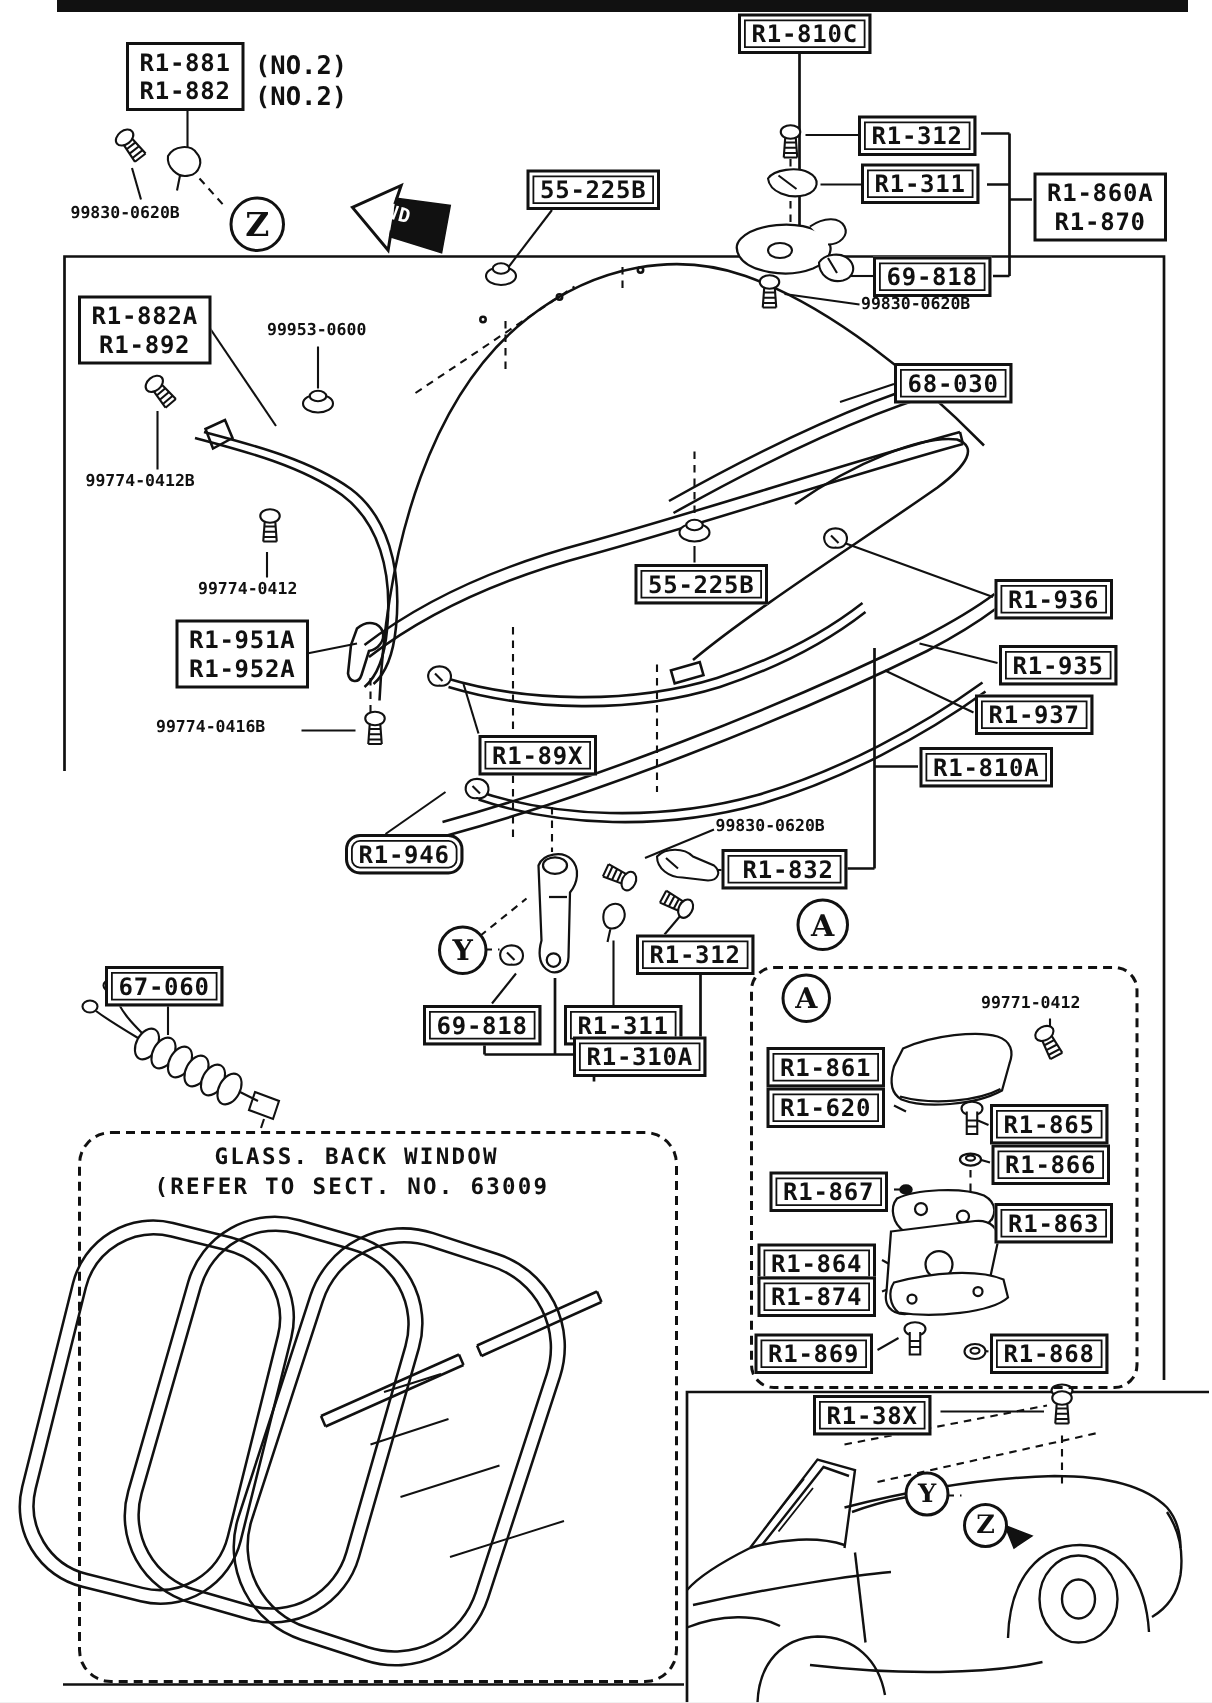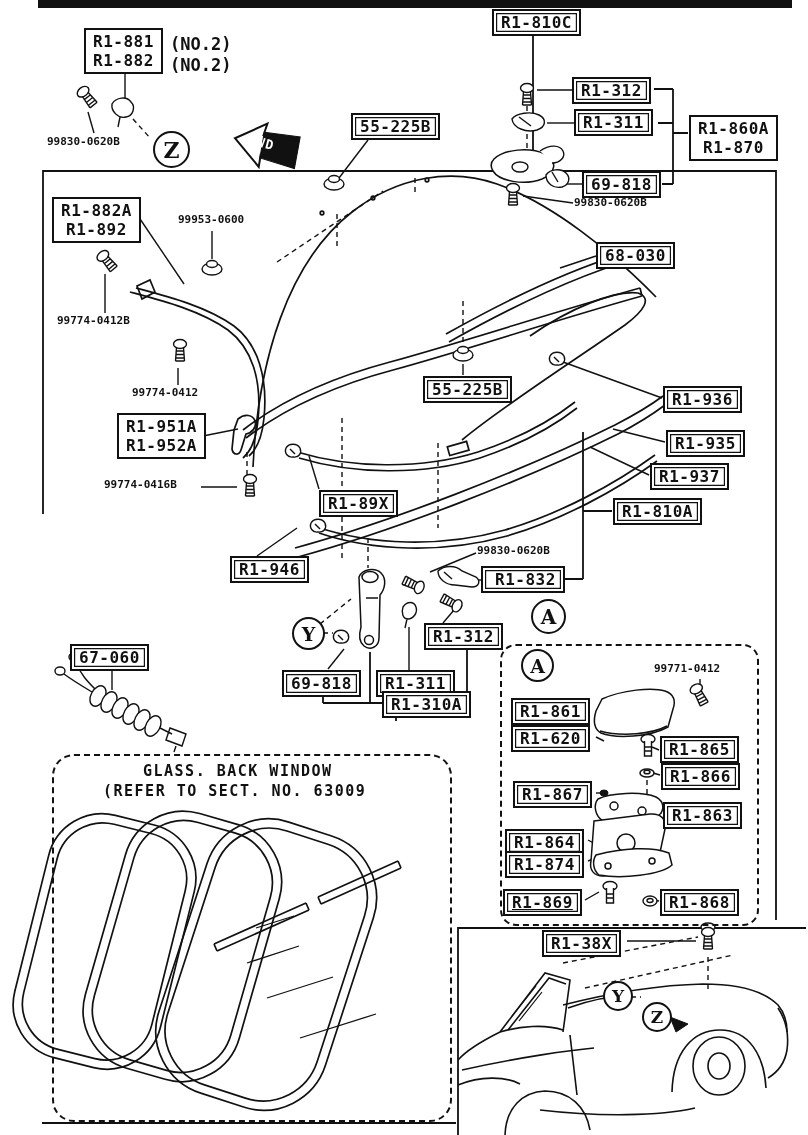--- a/index.html
+++ b/index.html
@@ -320,21 +320,21 @@
   <div class="pbox" style="left:650px;top:463px;">
     <span>R1-937</span>
     </div>
   <div class="ptext" style="left:104px;top:478px;">99774-0416B</div>
   <div class="pbox" style="left:277px;top:490px;margin-left:42px;">
     <span>R1-89X</span>
     </div>
   <div class="pbox" style="left:613px;top:498px;">
     <span>R1-810A</span>
     </div>
-  <div class="pbox" style="left:230px;top:556px;">
+  <div class="pbox" style="left:230px;top:556px;border-radius:10px;">
     <span>R1-946</span>
     </div>
   <div class="ptext" style="left:477px;top:544px;">99830-0620B</div>
   <div class="pbox" style="left:481px;top:566px;padding-left:12px;">
     <span>R1-832</span>
     </div>
   <div class="pbox" style="left:424px;top:623px;">
     <span>R1-312</span>
     </div>
   <div class="pbox" style="left:282px;top:670px;">
@@ -368,21 +368,21 @@
     </div>
   <div class="pbox" style="left:663px;top:802px;">
     <span>R1-863</span>
     </div>
   <div class="pbox" style="left:505px;top:829px;">
     <span>R1-864</span>
     </div>
   <div class="pbox" style="left:505px;top:851px;">
     <span>R1-874</span>
     </div>
-  <div class="pbox" style="left:503px;top:889px;text-decoration:underline;">
+  <div class="pbox" style="left:503px;top:889px;">
     <span>R1-869</span>
     </div>
   <div class="pbox" style="left:660px;top:889px;">
     <span>R1-868</span>
     </div>
   <div class="pbox" style="left:542px;top:930px;">
     <span>R1-38X</span>
     </div>
 
   <div class="glassnote1">GLASS. BACK WINDOW</div>

